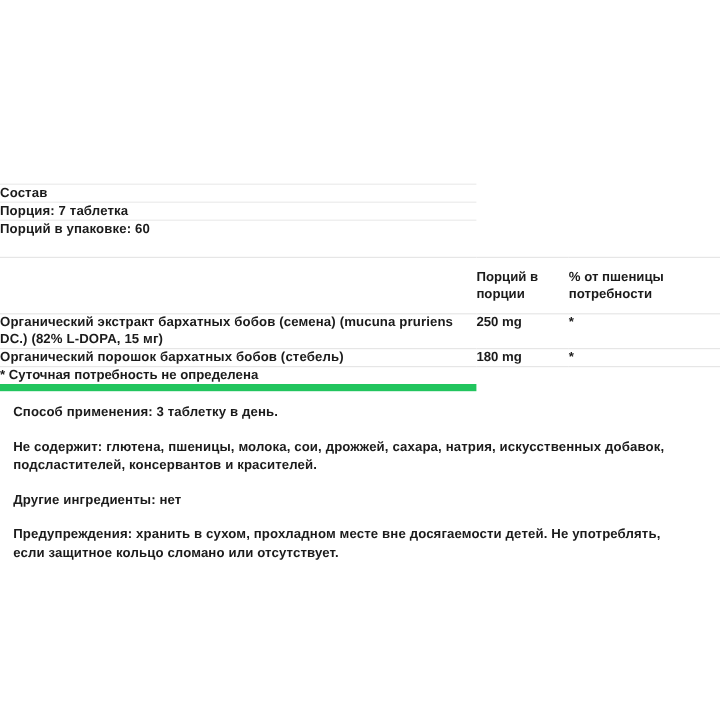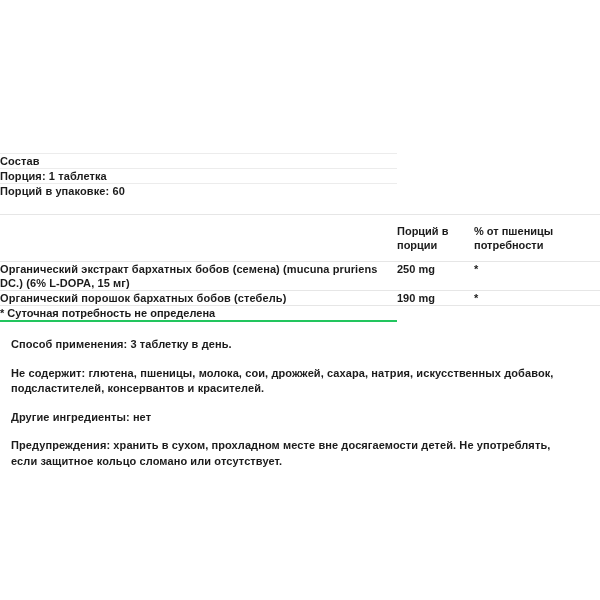--- a/index.html
+++ b/index.html
@@ -94,21 +94,21 @@
   .spacer-row td {
     height: 16px;
     border: none;
   }
 
   .footnote-cell {
     font-size: 11px;
     font-weight: bold;
     line-height: 14px;
     padding: 7px 11px 8px 11px;
-    border-bottom: 2px solid #22c55e;
+    border-bottom: 6px solid #22c55e;
     box-sizing: border-box;
   }
 
   
   .body-text {
     position: absolute;
     left: 11px;
     width: 568px;
   }
 
@@ -135,21 +135,21 @@
         <col class="col-dv">
       </colgroup>
       <tbody>
         <tr class="rule-short">
           <td class="cell-text">Состав</td>
           <td class="pad-right"></td>
           <td class="pad-right"></td>
         </tr>
 
         <tr class="rule-short">
-          <td class="cell-text">Порция: 1 таблетка</td>
+          <td class="cell-text">Порция: 7 таблетка</td>
           <td class="pad-right"></td>
           <td class="pad-right"></td>
         </tr>
 
         <tr class="rule-short">
           <td class="cell-text">Порций в упаковке: 60</td>
           <td class="pad-right"></td>
           <td class="pad-right"></td>
         </tr>
 
@@ -159,28 +159,28 @@
           <td></td>
         </tr>
 
         <tr class="rule-full header-row">
           <td class="cell-text head"></td>
           <td class="cell-amount">Порций в порции</td>
           <td class="cell-dv">% от пшеницы потребности</td>
         </tr>
 
         <tr class="rule-full">
-          <td class="cell-text">Органический экстракт бархатных бобов (семена) (mucuna pruriens DC.) (6% L-DOPA, 15 мг)</td>
+          <td class="cell-text">Органический экстракт бархатных бобов (семена) (mucuna pruriens DC.) (82% L-DOPA, 15 мг)</td>
           <td class="cell-amount">250 mg</td>
           <td class="cell-dv">*</td>
         </tr>
 
         <tr class="rule-full">
           <td class="cell-text">Органический порошок бархатных бобов (стебель)</td>
-          <td class="cell-amount">190 mg</td>
+          <td class="cell-amount">180 mg</td>
           <td class="cell-dv">*</td>
         </tr>
 
         <tr class="rule-full">
           <td class="footnote-cell">* Суточная потребность не определена</td>
           <td></td>
           <td></td>
         </tr>
       </tbody>
     </table>

